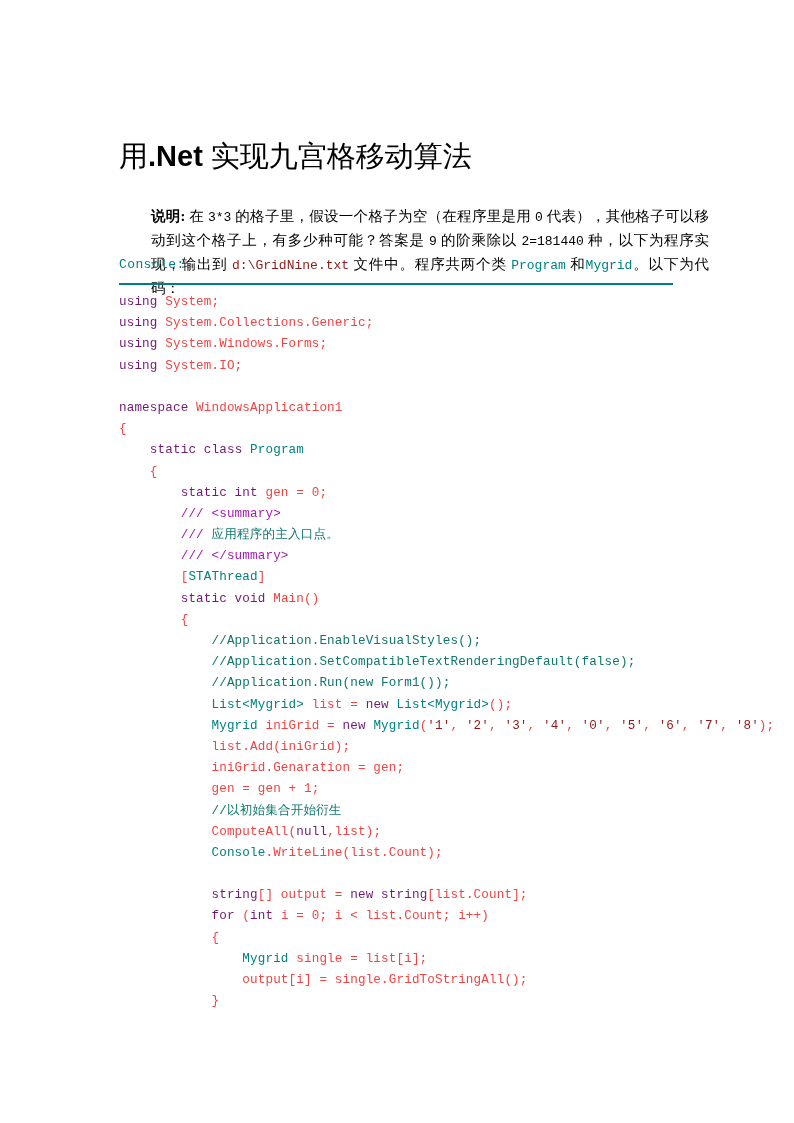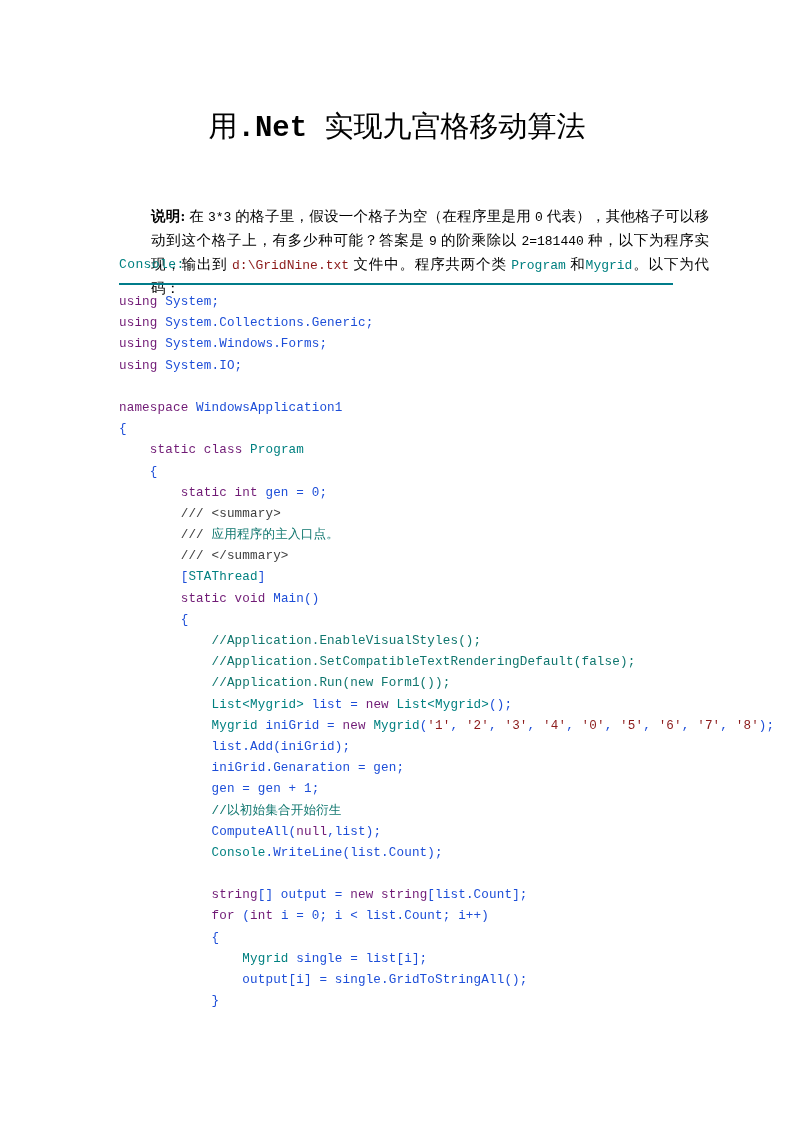--- a/index.html
+++ b/index.html
@@ -21,24 +21,23 @@
     width: 794px;
     height: 1123px;
     box-sizing: border-box;
     padding: 0;
   }
 
   
   .doc-title {
     position: absolute;
     left: 119px;
-    top: 109px;
+    top: 136px;
     width: 556px;
-    text-align: center;
-    font-family: Liberation Mono, monospace;
+    font-family: Liberation Sans, sans-serif;
     font-size: 29px;
     line-height: 40px;
     color: #000000;
     white-space: nowrap;
   }
   .doc-title .net-bold {
     font-weight: bold;
   }
 
   
@@ -99,23 +98,23 @@
   .code .ln {
     display: block;
     height: 21.2px;
     white-space: pre;
   }
   .code .ln.blank { }
 
   .kw      { color: #701a75; }
   .type    { color: #008080; }
   .cmt     { color: #0f766e; }
-  .xmlcmt  { color: #404040; }
+  .xmlcmt  { color: #a21caf; }
   .str     { color: #8b1a1a; }
-  .plain   { color: #1d4ed8; }
+  .plain   { color: #ef4444; }
 </style>
 </head>
 <body>
 
 <div class="page">
 
   <div class="doc-title">
     <span>用</span><span class="net-bold">.Net</span><span> 实现九宫格移动算法</span>
   </div>
 

